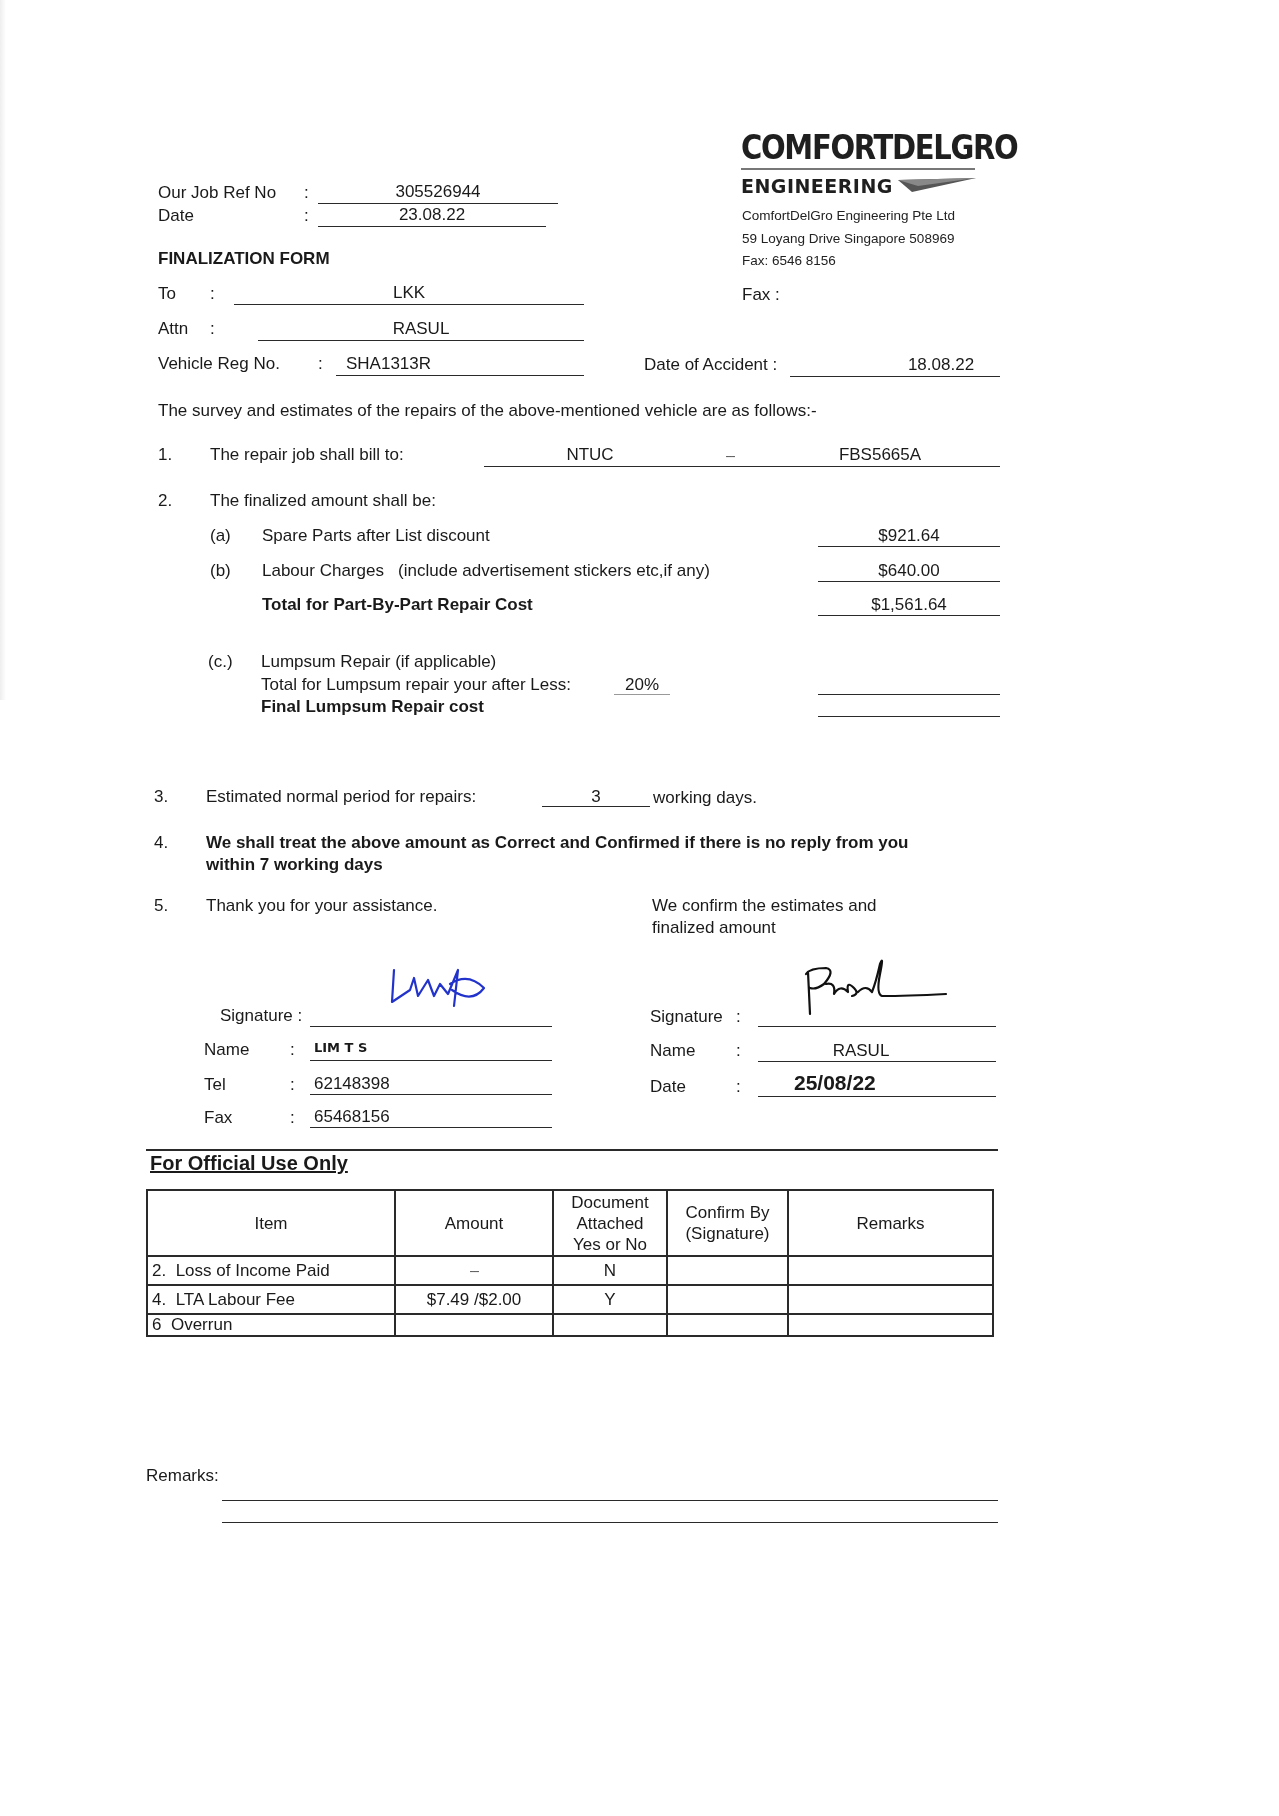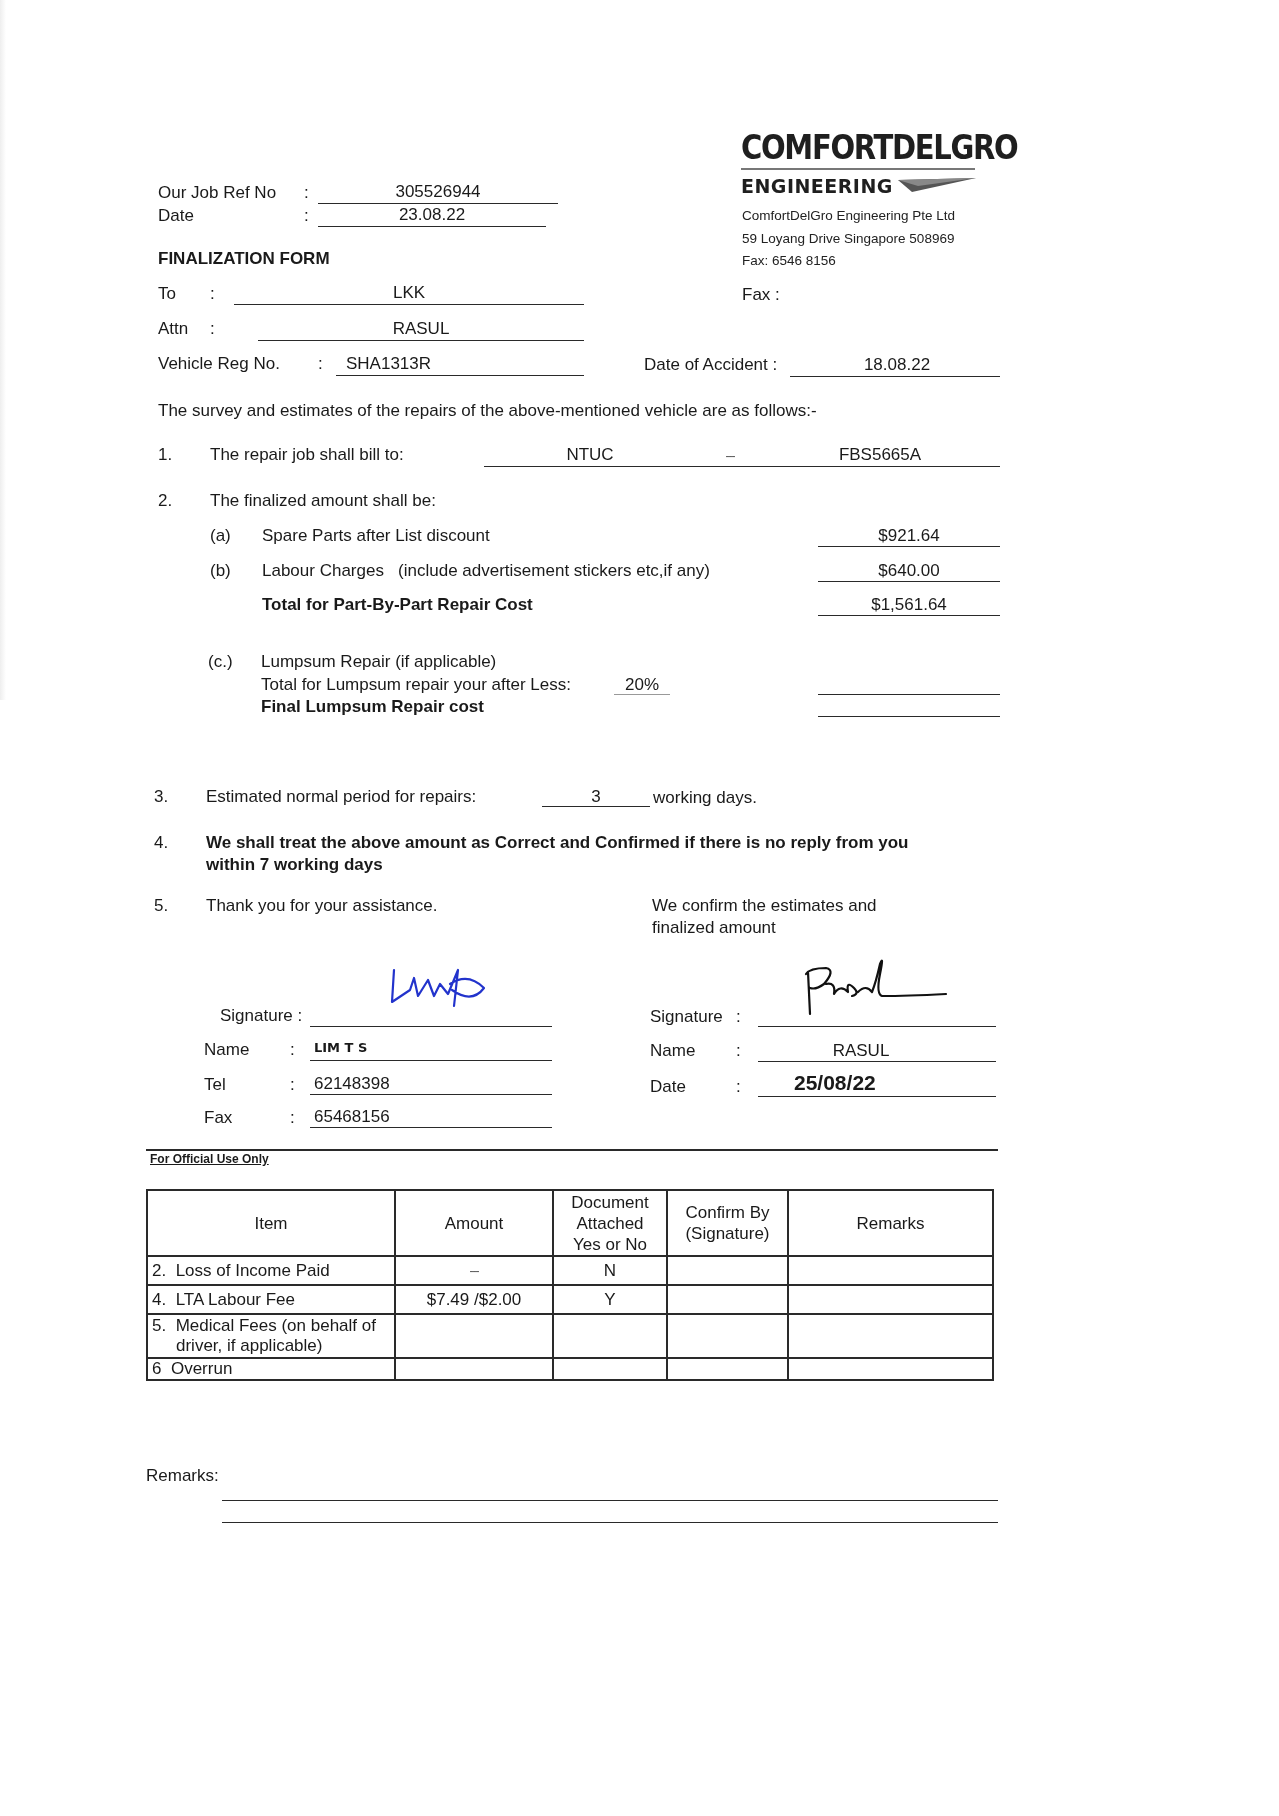--- a/index.html
+++ b/index.html
@@ -69,21 +69,21 @@
 <div class="abs" style="left:158px;top:319px">Attn</div>
 <div class="abs" style="left:210px;top:319px">:</div>
 <div class="val" style="left:258px;top:319px;width:326px">RASUL</div>
 <div class="line" style="left:258px;top:340px;width:326px"></div>
 
 <div class="abs" style="left:158px;top:354px">Vehicle Reg No.</div>
 <div class="abs" style="left:318px;top:354px">:</div>
 <div class="abs" style="left:346px;top:354px">SHA1313R</div>
 <div class="line" style="left:336px;top:375px;width:248px"></div>
 <div class="abs" style="left:644px;top:355px">Date of Accident :</div>
-<div class="val" style="left:792px;top:355px;width:210px">18.08.22</div>
+<div class="val" style="left:836px;top:355px;width:210px">18.08.22</div>
 <div class="line" style="left:790px;top:376px;width:210px"></div>
 
 <div class="abs" style="left:158px;top:401px">The survey and estimates of the repairs of the above-mentioned vehicle are as follows:-</div>
 
 <div class="abs" style="left:158px;top:445px">1.</div>
 <div class="abs" style="left:210px;top:445px">The repair job shall bill to:</div>
 <div class="val" style="left:530px;top:445px;width:120px">NTUC</div>
 <div class="val dashes" style="left:710px;top:449px;width:40px">---</div>
 <div class="val" style="left:810px;top:445px;width:140px">FBS5665A</div>
 <div class="line" style="left:484px;top:466px;width:516px"></div>
@@ -163,21 +163,21 @@
 <div class="abs" style="left:736px;top:1041px">:</div>
 <div class="val" style="left:758px;top:1041px;width:206px">RASUL</div>
 <div class="line" style="left:758px;top:1061px;width:238px"></div>
 
 <div class="abs" style="left:650px;top:1077px">Date</div>
 <div class="abs" style="left:736px;top:1077px">:</div>
 <div class="abs bold" style="left:794px;top:1071px;font-size:21px">25/08/22</div>
 <div class="line" style="left:758px;top:1096px;width:238px"></div>
 
 <div class="line" style="left:146px;top:1149px;width:852px;border-bottom-width:2px"></div>
-<div class="abs bold" style="left:150px;top:1152px;text-decoration:underline;font-size:12px">For Official Use Only</div>
+<div class="abs bold" style="left:150px;top:1152px;text-decoration:underline;font-size:20px">For Official Use Only</div>
 
 <table class="official">
   <colgroup>
     <col style="width:248px">
       <col style="width:158px">
       <col style="width:114px">
       <col style="width:121px">
       <col>
   </colgroup>
   <thead>
@@ -204,30 +204,20 @@
       <td></td>
       <td></td>
     </tr>
     <tr>
       <td><span>4.</span>&nbsp;&nbsp;<span>LTA Labour Fee</span></td>
       <td class="c">$7.49 /$2.00</td>
       <td class="c">Y</td>
       <td></td>
       <td></td>
     </tr>
-    <tr class="tall">
-      <td>
-        <div><span>5.</span>&nbsp;&nbsp;<span>Medical Fees (on behalf of</span></div>
-        <div style="padding-left:24px">driver, if applicable)</div>
-      </td>
-      <td class="c"></td>
-      <td class="c"></td>
-      <td></td>
-      <td></td>
-    </tr>
     <tr class="short">
       <td><span>6</span>&nbsp;&nbsp;<span>Overrun</span></td>
       <td class="c"></td>
       <td class="c"></td>
       <td></td>
       <td></td>
     </tr>
   </tbody>
 </table>
 

